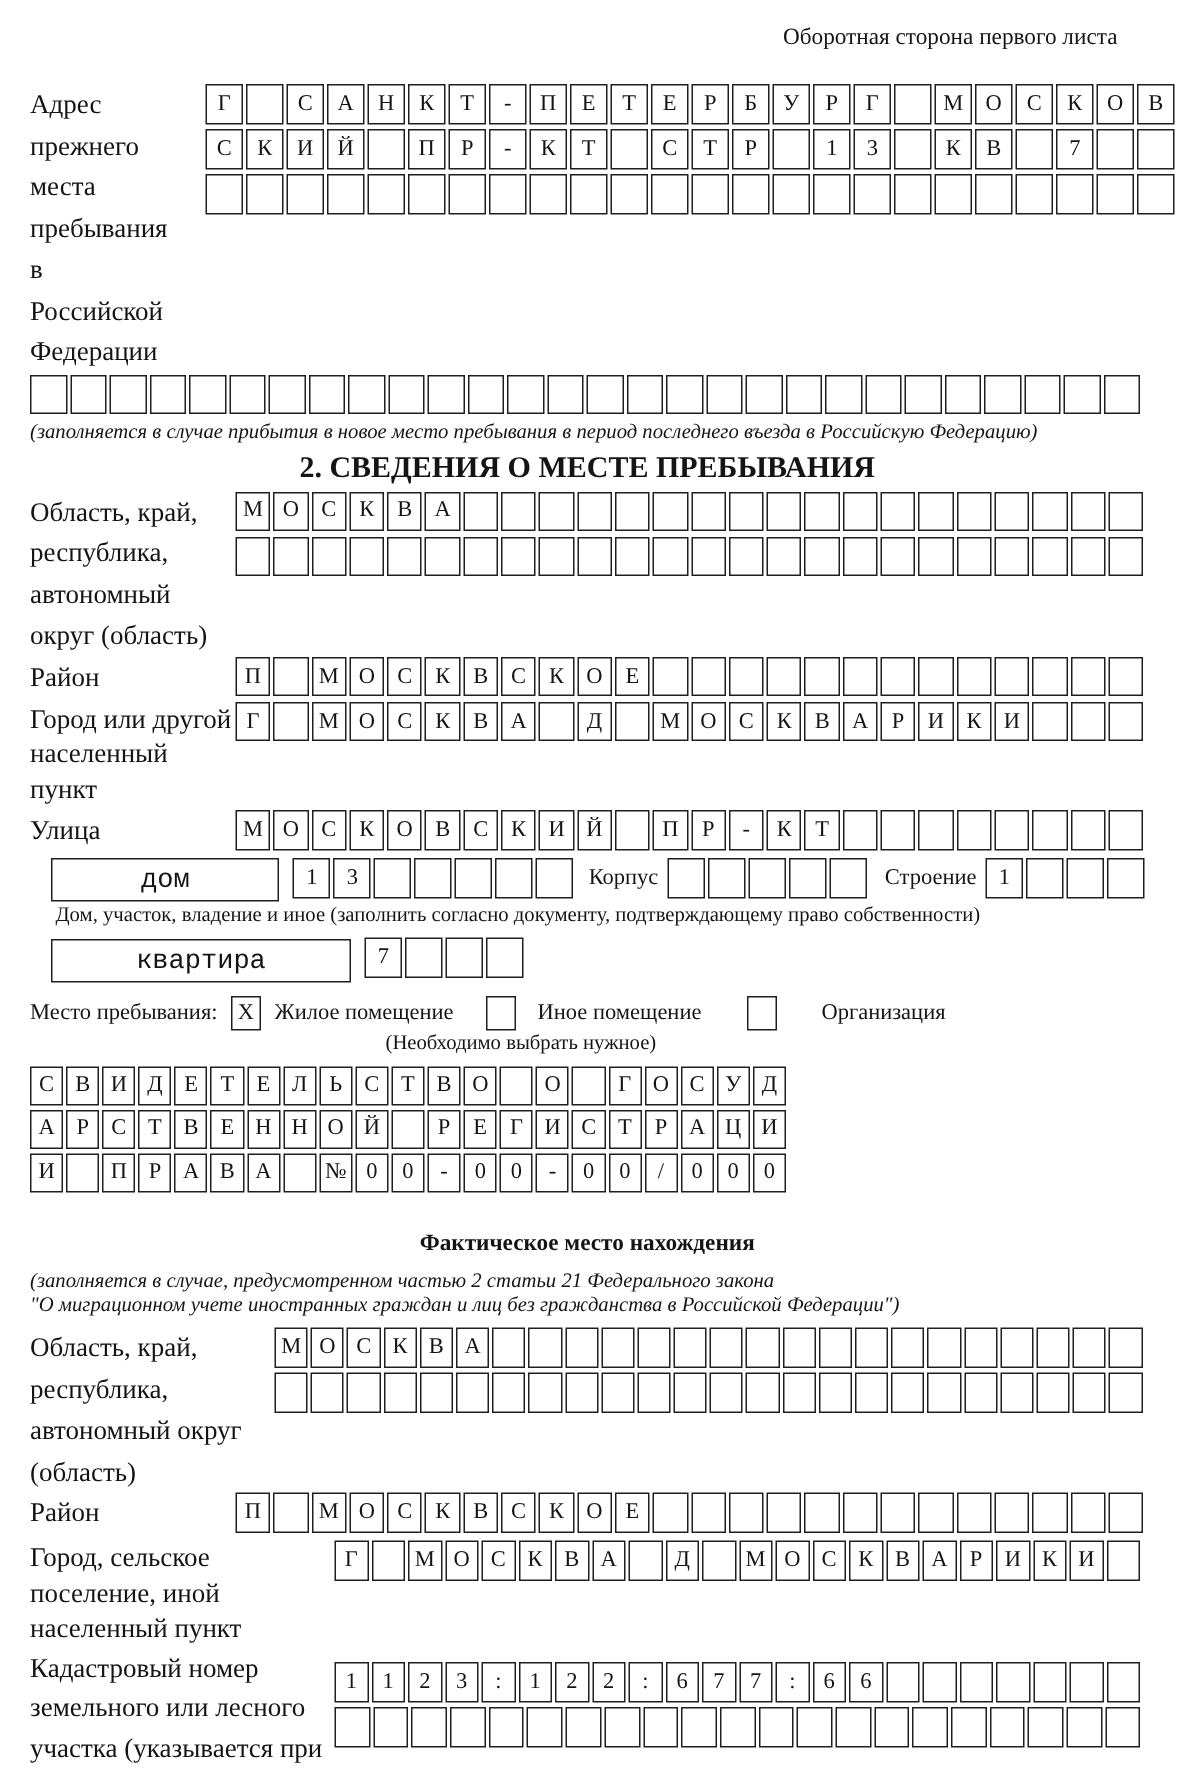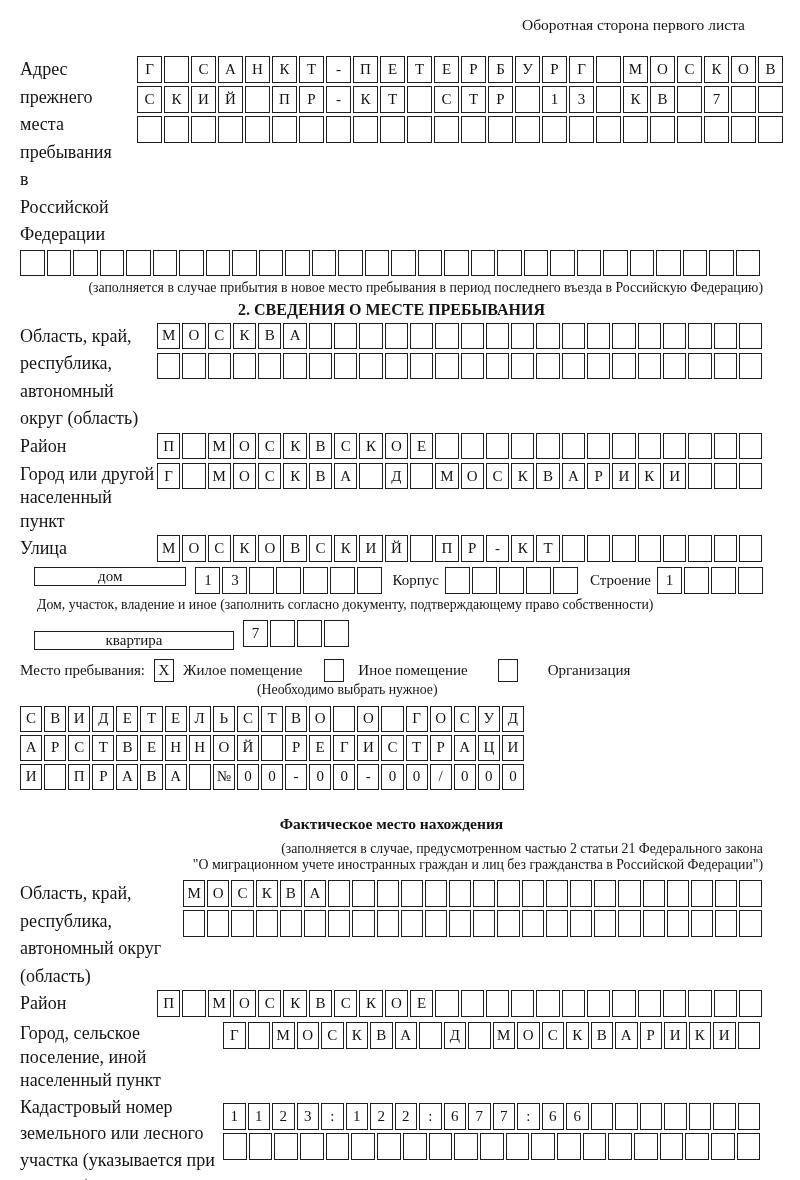--- a/index.html
+++ b/index.html
@@ -26,26 +26,26 @@
     font-size:15px; line-height:1; background:#fff;
   }
   .g-fw  .box { flex-basis:24.5px; width:24.5px; }
   .g-sm  .box { flex-basis:23.3px; width:23.3px; }
   .g-r3  .box { flex-basis:22.2px; width:22.2px; }
   .g-xs  .box { flex-basis:22.1px; width:22.1px; height:25.5px; }
   .g-md  .box { flex-basis:22.5px; width:22.5px; }
   .g-md2 .box { flex-basis:23.7px; width:23.7px; }
 
   .note { font-size:13.8px; }
-  .note-c { text-align:right; }
-  .h-bold { font-weight:bold; font-size:16px; text-align:center; }
+  .note-c { text-align:left;font-style:italic; }
+  .h-bold { font-weight:bold; font-size:20px; text-align:center; }
 
   .fieldbox {
-    box-sizing:border-box; border:1.7px solid #1e1e1e; height:19px;
-    display:flex; align-items:center; justify-content:center; font-size:15px;
+    box-sizing:border-box; border:1.7px solid #1e1e1e; height:29px;
+    display:flex; align-items:center; justify-content:center; font-size:18px;font-family:Liberation Mono, monospace;
   }
   .inline-lbl { font-size:15px; line-height:26.5px; white-space:nowrap; }
 
   .cb {
     box-sizing:border-box; width:20px; height:23px; border:1.7px solid #1e1e1e;
     display:inline-flex; align-items:center; justify-content:center;
     font-size:15px; vertical-align:middle; background:#fff;
   }
   .stay-row { display:flex; align-items:center; font-size:15px; }
 

